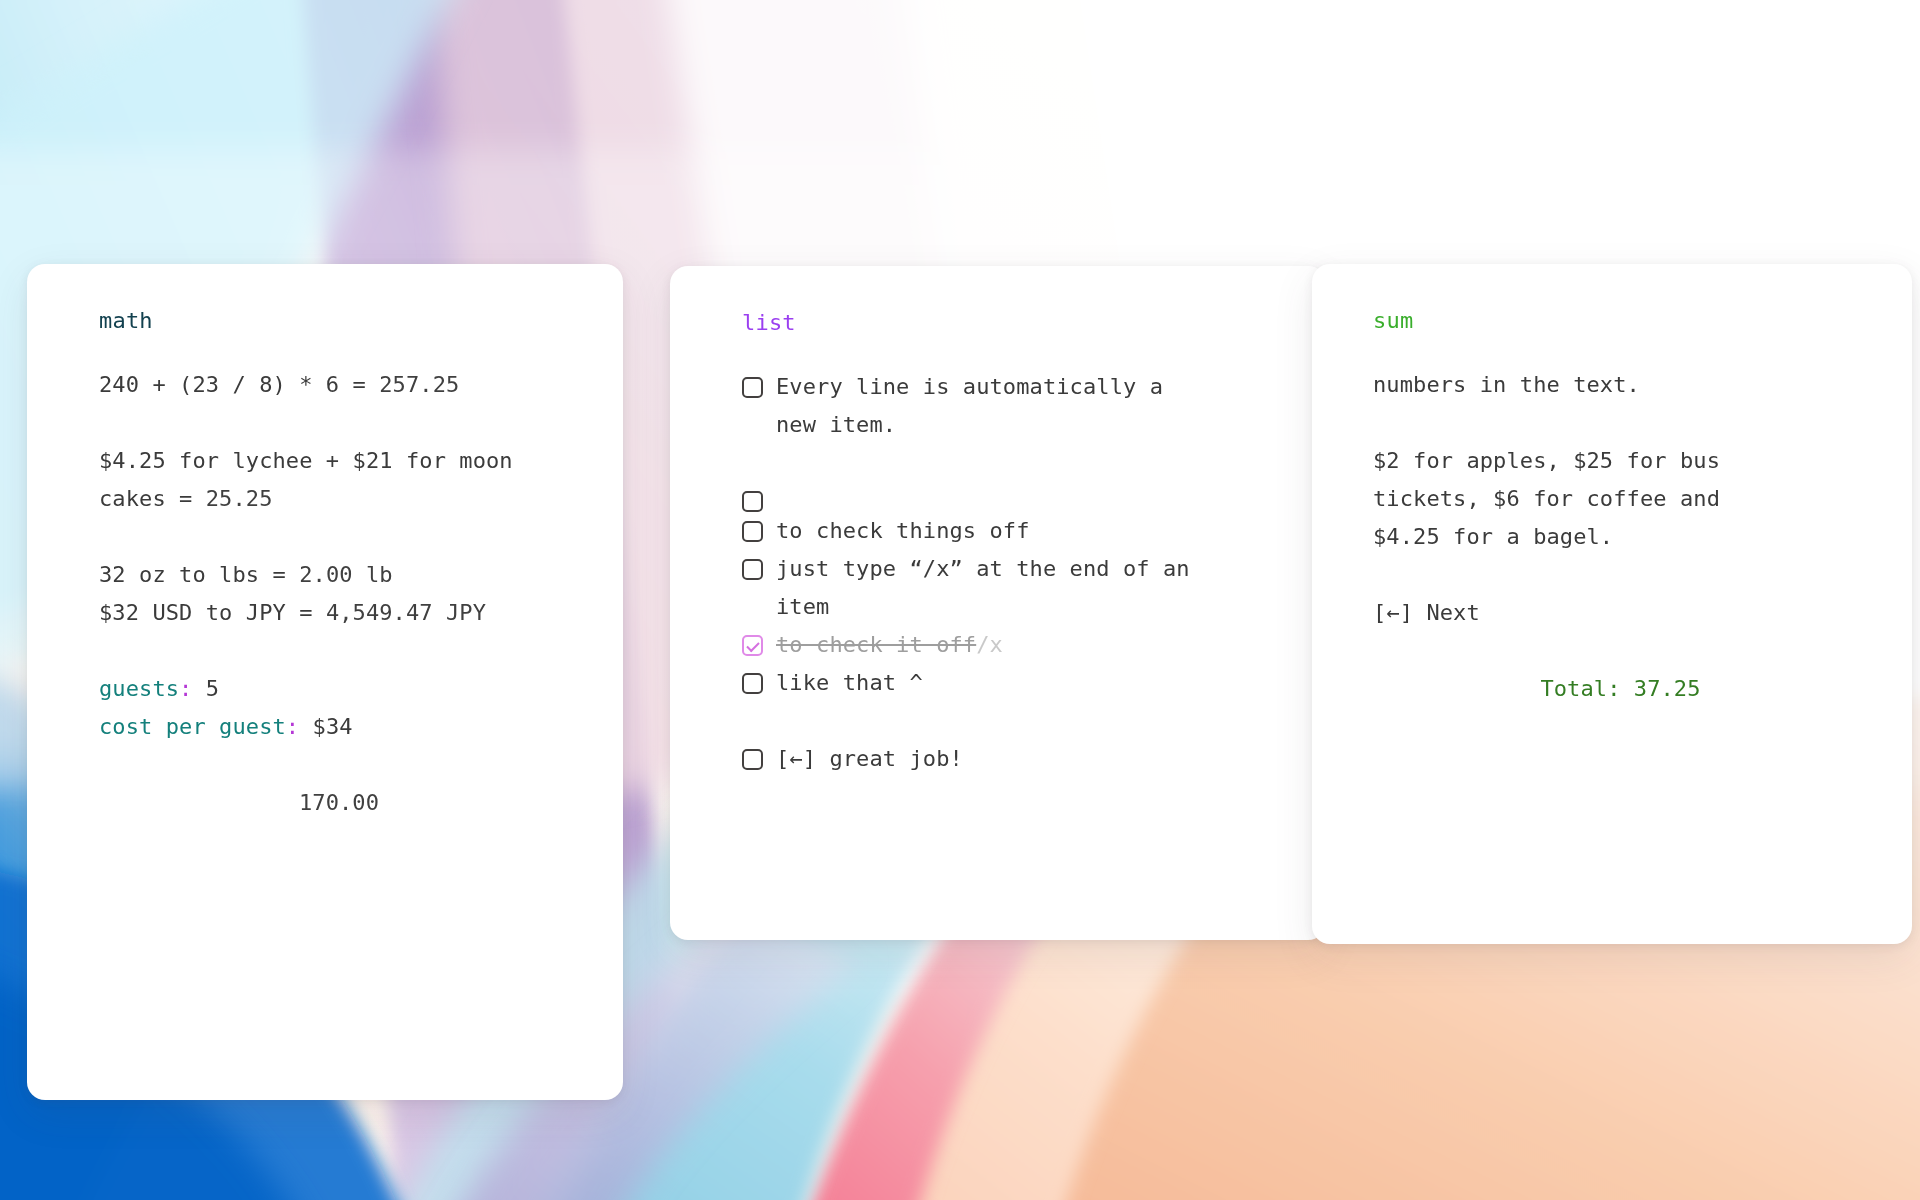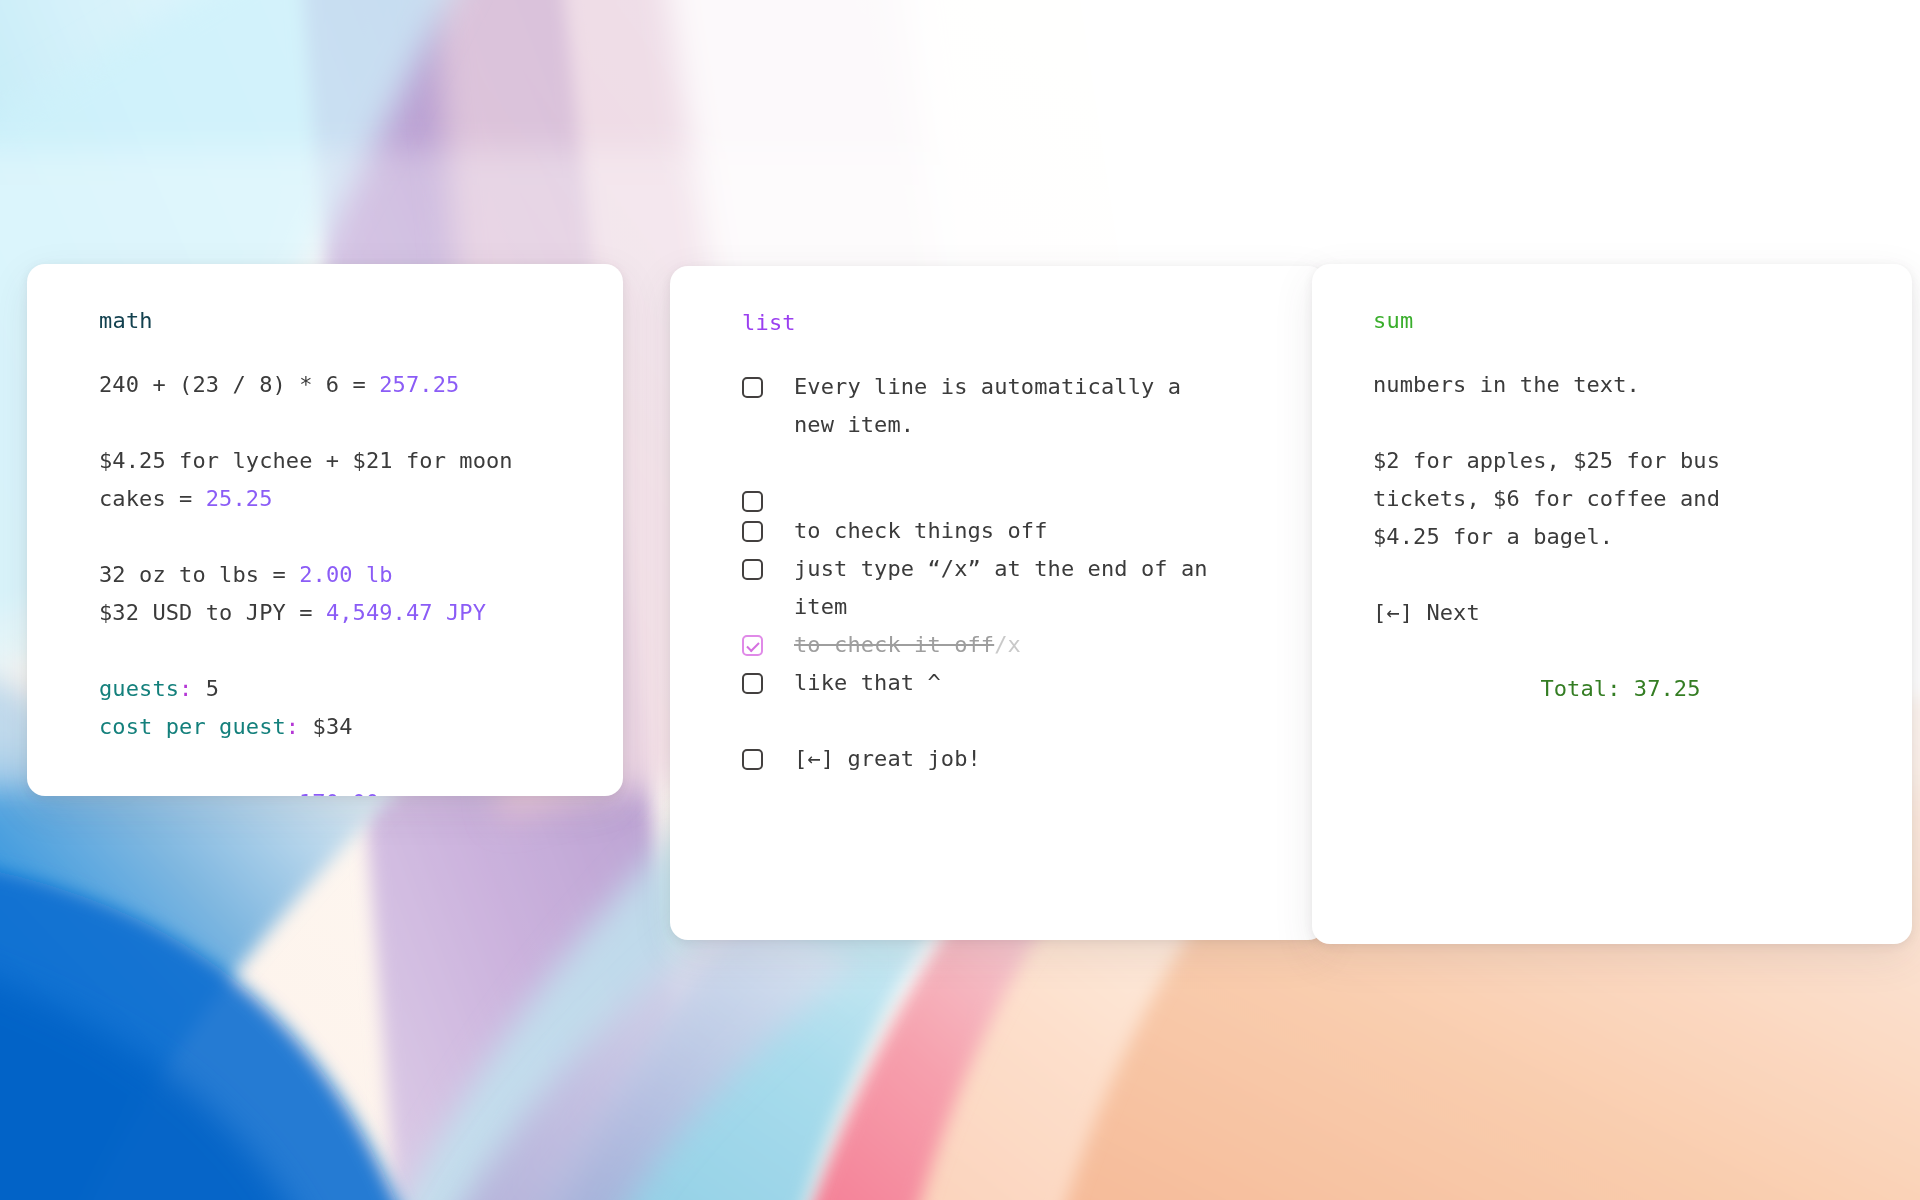--- a/index.html
+++ b/index.html
@@ -38,21 +38,21 @@
   }
   .card {
     position: absolute;
     background: #ffffff;
     border-radius: 18px;
     box-shadow: 0 2px 10px rgba(80,70,75,0.10),
                 0 14px 40px rgba(80,70,75,0.10);
     padding: 40px 44px 40px 72px;
     overflow: hidden;
   }
-  #card-math { left: 27px;   top: 264px; width: 596px;  height: 532px; }
+  #card-math { left: 27px;   top: 264px; width: 596px;  height: 836px; }
   #card-list { left: 670px;  top: 266px; width: 656px;  height: 674px; }
   #card-sum  { left: 1312px; top: 264px; width: 600px;  height: 680px; }
   #card-sum { padding-left: 61px; }
 
   .card-title {
     font-size: 22px;
     line-height: 34px;
     letter-spacing: 0.2px;
     margin: 0 0 28px 0;
     font-weight: 400;
@@ -66,31 +66,31 @@
     line-height: 38px;
     color: #3b3b3b;
     letter-spacing: 0.1px;
     white-space: pre-wrap;
     margin: 0;
   }
   .grp { margin-bottom: 38px; }
   .grp.tight { margin-bottom: 0; }
   .grp:last-child { margin-bottom: 0; text-align: center; }
 
-  .res     { color: #8b5cf6; }
+  .res     { color: #404040; }
   .res-dk  { color: #347d23; }
   .var     { color: #14807c; }
   .colon   { color: #b538d6; }
   .expr    { color: #14807c; }
 
   
   .li {
     display: flex;
     align-items: flex-start;
-    gap: 31px;
+    gap: 13px;
     font-size: 22px;
     line-height: 38px;
   }
   .li-gap { height: 38px; }
   .cbx {
     flex: 0 0 auto;
     width: 21px; height: 21px;
     border: 2px solid #43403f;
     border-radius: 5px;
     margin-top: 9px;

